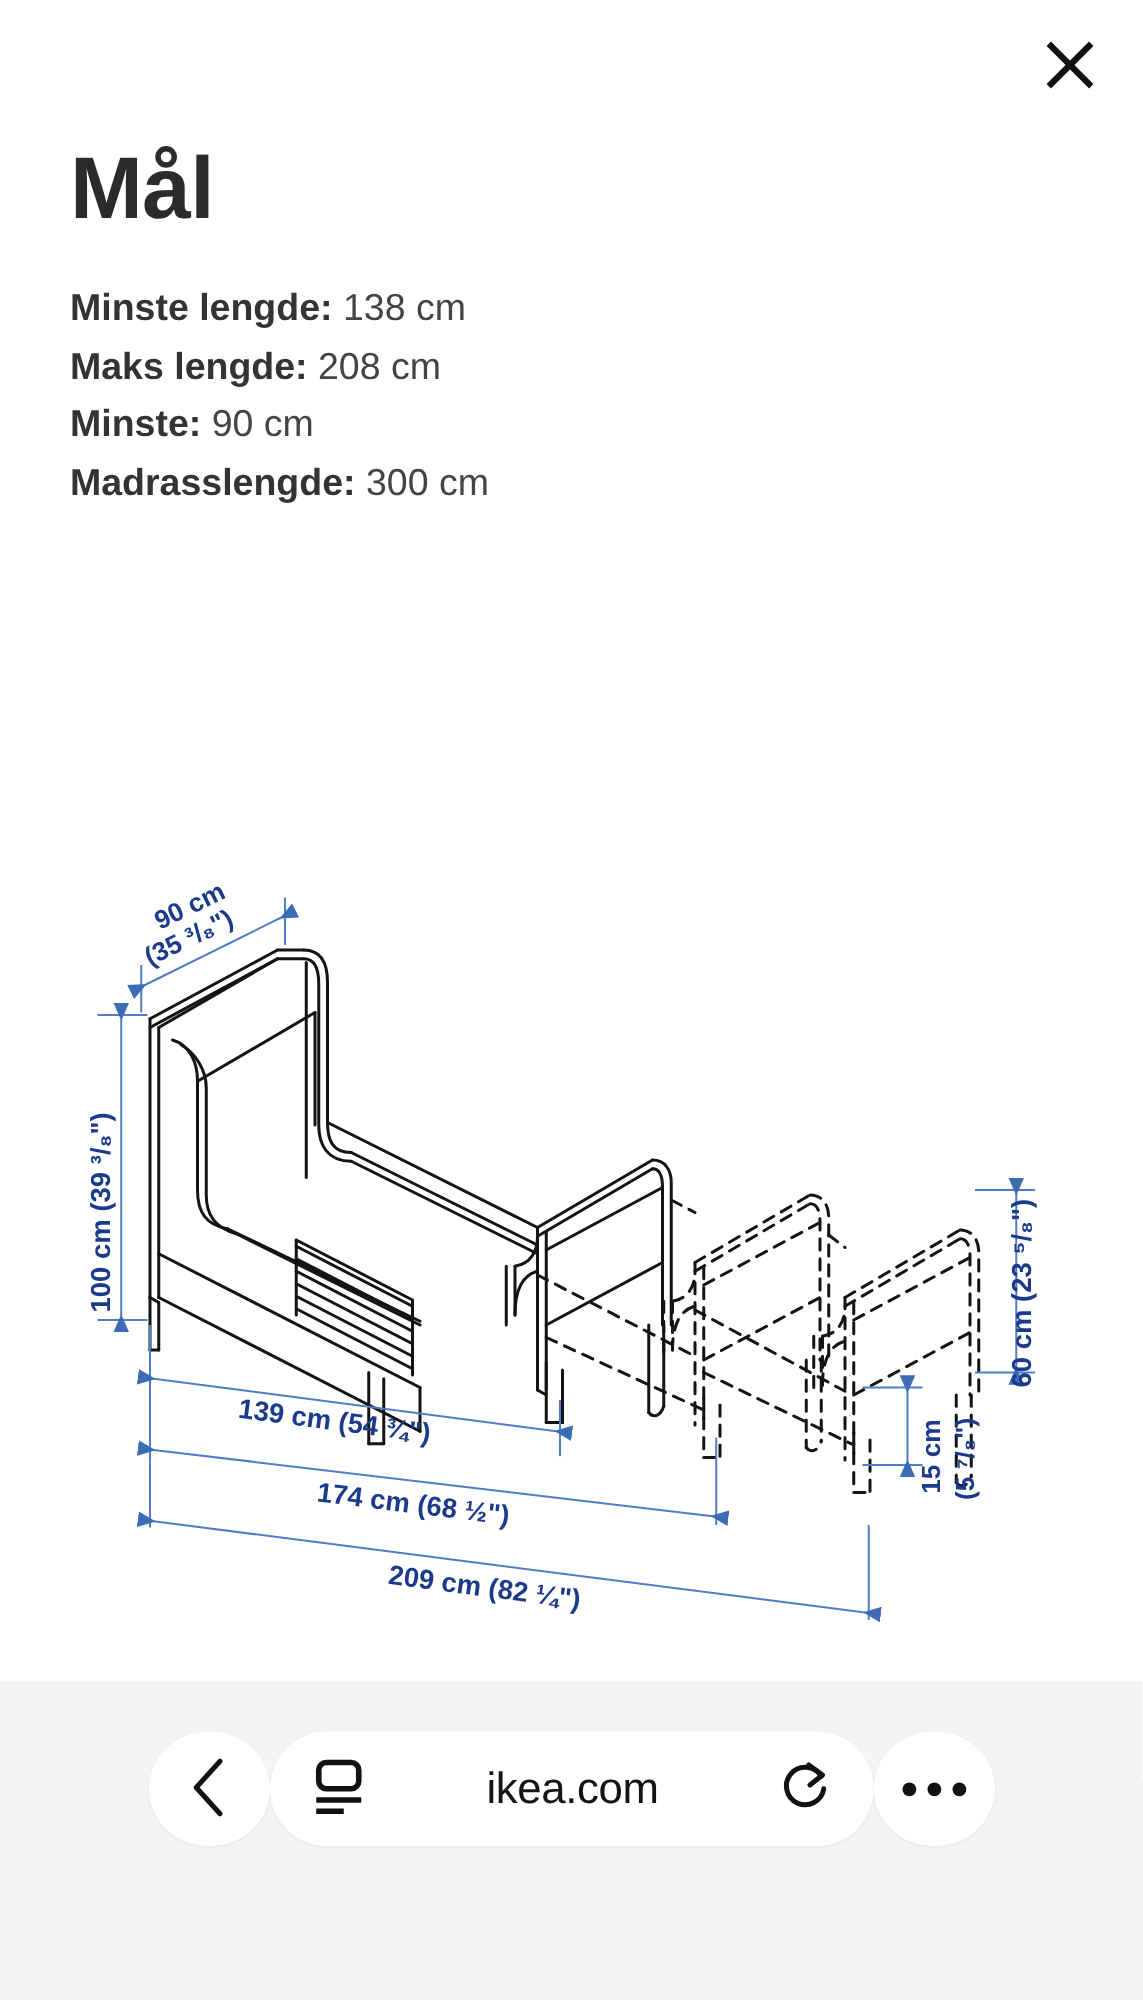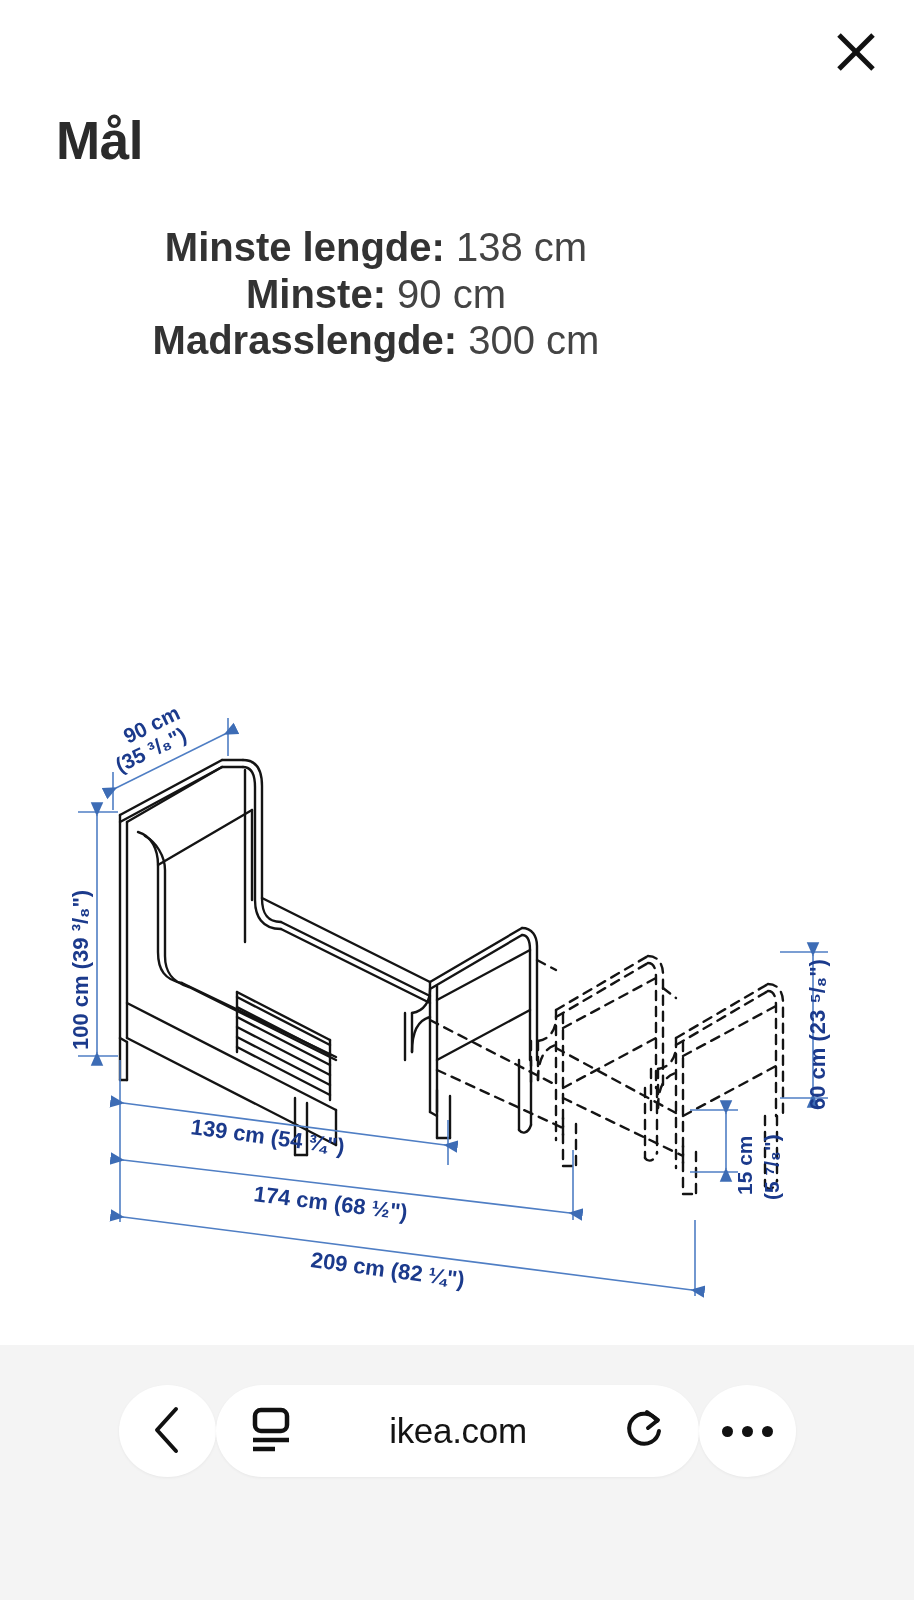--- a/index.html
+++ b/index.html
@@ -30,41 +30,40 @@
     cursor: pointer;
     padding: 0;
   }
   .close-btn svg { display: block; }
 
   
   .heading {
     position: absolute;
     left: 56px;
     top: 112px;
-    font-size: 53px;
+    font-size: 70px;
     font-weight: bold;
     color: #2b2b2b;
     letter-spacing: -0.5px;
     line-height: 1.1;
     margin: 0;
   }
 
   
   .specs {
     position: absolute;
     left: 56px;
     top: 224px;
     width: 640px;
   }
   .spec-row {
-    font-size: 40px;
+    font-size: 30px;
     line-height: 46.5px;
     color: #3b3b3b;
     white-space: nowrap;
-    text-align: center;
   }
   .spec-label {
     font-weight: bold;
     color: #333333;
   }
   .spec-value {
     font-weight: normal;
     color: #444444;
   }
 
@@ -160,20 +159,24 @@
       </svg>
     </span>
   </button>
 
   <h1 class="heading">Mål</h1>
 
   <div class="specs">
     <div class="spec-row">
       <span class="spec-label">Minste lengde:</span>
       <span class="spec-value">138 cm</span>
+    </div>
+    <div class="spec-row">
+      <span class="spec-label">Maks lengde:</span>
+      <span class="spec-value">208 cm</span>
     </div>
     <div class="spec-row">
       <span class="spec-label">Minste:</span>
       <span class="spec-value">90 cm</span>
     </div>
     <div class="spec-row">
       <span class="spec-label">Madrasslengde:</span>
       <span class="spec-value">300 cm</span>
     </div>
   </div>

